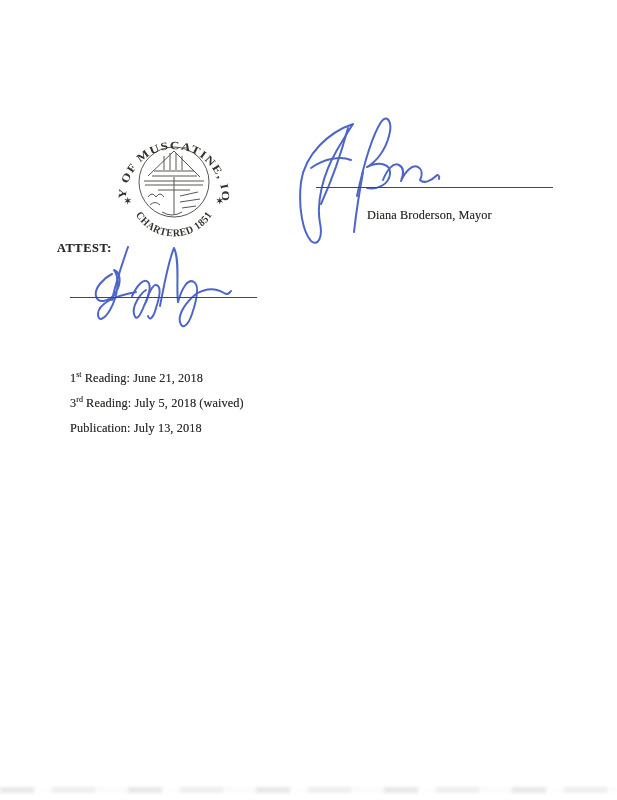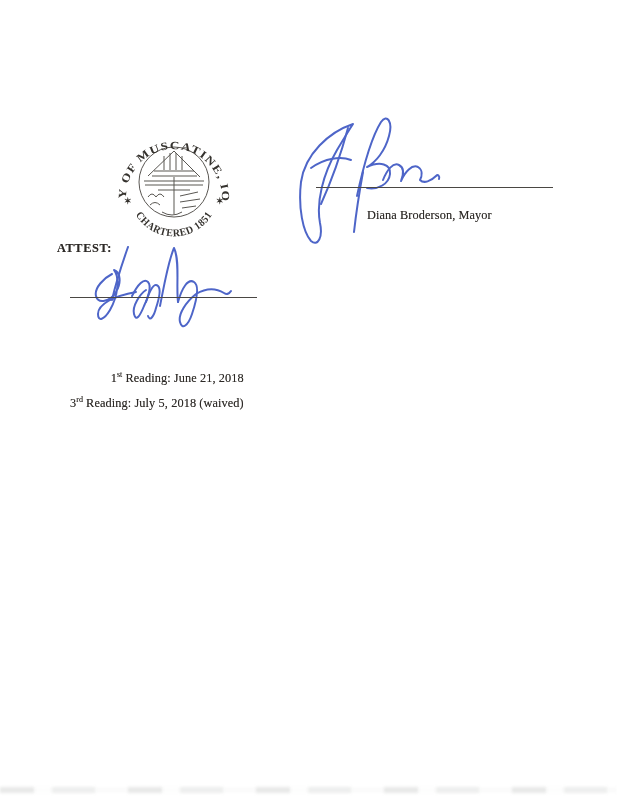--- a/index.html
+++ b/index.html
@@ -27,21 +27,21 @@
   }
   #seal-wrap { position: absolute; left: 112px; top: 118px; width: 124px; height: 126px; }
   #mayor-sig-svg { position: absolute; left: 293px; top: 110px; width: 160px; height: 140px; }
   #clerk-sig-svg { position: absolute; left: 84px; top: 244px; width: 165px; height: 90px; }
   .sig-line { position: absolute; height: 0; border-top: 1.2px solid #4a4743; }
   #mayor-line { left: 316px; top: 187px; width: 237px; }
   #clerk-line { left: 70px; top: 297px; width: 187px; }
   #mayor-name { position: absolute; left: 327px; top: 208px; margin-left: 40px; }
   #attest-label { position: absolute; left: 57px; top: 241px; letter-spacing: 0.6px; font-weight: bold; }
   #clerk-name { position: absolute; left: 70px; top: 304px; }
-  #readings { position: absolute; left: 70px; top: 366px; text-align: right; }
+  #readings { position: absolute; left: 70px; top: 366px; }
   .reading-row { height: 25px; line-height: 25px; white-space: pre; }
   .reading-row sup { font-size: 8px; line-height: 0; letter-spacing: 0; }
   #scan-artifact {
     position: absolute;
     left: 0; top: 787px; width: 617px; height: 6px;
     background: repeating-linear-gradient(90deg,
       rgba(125,130,125,0.18) 0px 34px,
       rgba(125,130,125,0.02) 34px 52px,
       rgba(110,118,112,0.12) 52px 95px,
       rgba(125,130,125,0.03) 95px 128px);
@@ -114,16 +114,17 @@
       <path d="M 62 58 C 66 46, 70 38, 74 42 C 78 46, 74 58, 72 64 C 70 72, 66 78, 64 72"></path>
       <path d="M 76 62 C 80 42, 84 18, 90 4 C 96 16, 92 42, 94 58"></path>
       <path d="M 94 58 C 98 44, 104 34, 110 38 C 116 42, 112 58, 108 70 C 104 82, 98 86, 96 78 C 94 70, 102 58, 112 50 C 122 44, 132 44, 140 49 C 143 51, 145 50, 147 47"></path>
     </g>
   </svg>
   <div id="clerk-line" class="sig-line"></div>
 
   <div id="readings" class="doc-text">
     <div class="reading-row"><span>1</span><sup>st</sup><span> Reading: June 21, 2018</span></div>
     <div class="reading-row"><span>3</span><sup>rd</sup><span> Reading: July 5, 2018 (waived)</span></div>
+    <div class="reading-row"><span></span><sup></sup><span>Publication: July 13, 2018</span></div>
   </div>
 
   <div id="scan-artifact"></div>
 </div>
 
 </body></html>

